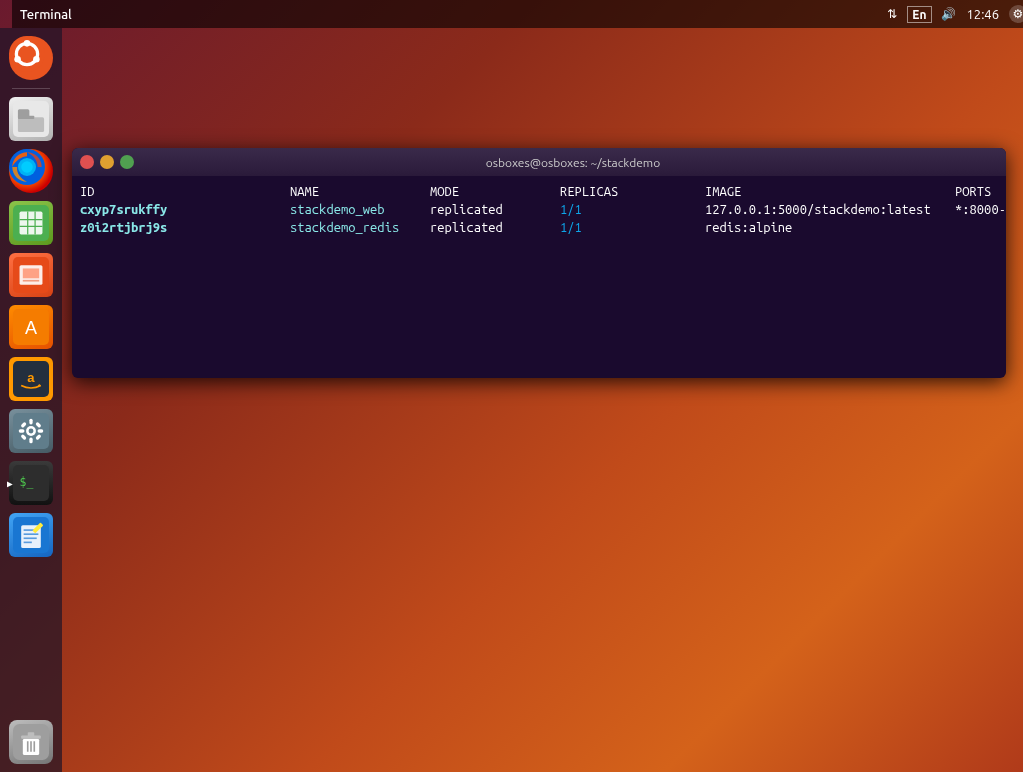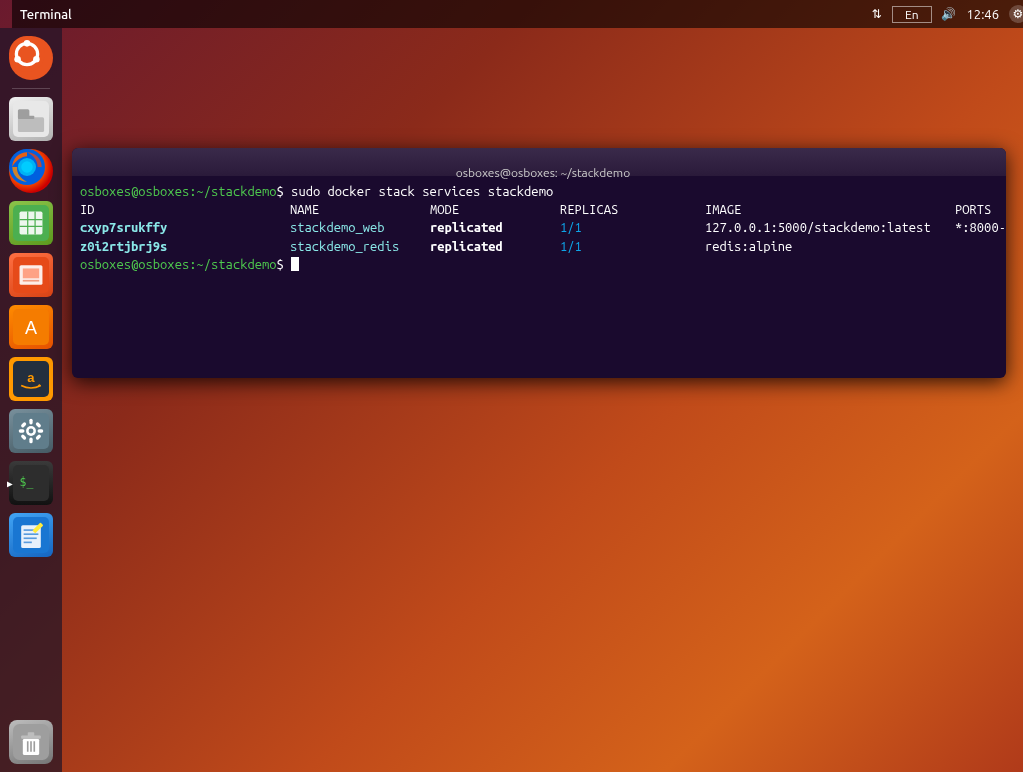--- a/index.html
+++ b/index.html
@@ -59,23 +59,24 @@
       background: rgba(255,255,255,0.2);
       display: flex;
       align-items: center;
       justify-content: center;
       color: #fff;
       font-size: 12px;
     }
 
     .top-bar-lang {
       border: 1px solid rgba(255,255,255,0.5);
-      padding: 1px 12px;
+      padding: 1px 4px;
       color: #fff;
       font-size: 11px;
+      font-weight: bold;
     }
 
     .top-bar-sound {
       color: #fff;
       font-size: 14px;
     }
 
     .top-bar-arrows {
       color: #fff;
       font-size: 14px;
@@ -137,21 +138,20 @@
       z-index: 80;
     }
 
     .terminal-titlebar {
       height: 28px;
       background: linear-gradient(180deg, #3a2a4a 0%, #2a1a3a 100%);
       display: flex;
       align-items: center;
       padding: 0 8px;
       gap: 6px;
-      flex-direction: column;
     }
 
     .window-btn {
       width: 14px;
       height: 14px;
       border-radius: 50%;
       display: flex;
       align-items: center;
       justify-content: center;
     }
@@ -177,21 +177,21 @@
       height: calc(100% - 28px);
       overflow: hidden;
     }
 
     .term-prompt-green { color: #4ec94e; }
     .term-prompt-white { color: #ffffff; }
     .term-command { color: #ffffff; }
     .term-header { color: #ffffff; }
     .term-id { color: #8ae8e8; font-weight: bold; }
     .term-name { color: #8ae8e8; }
-    .term-mode { color: #ffffff; font-weight: bold; }
+    .term-mode { color: #ffffff; }
     .term-replicas { color: #0ea5e9; }
     .term-image { color: #ffffff; }
     .term-ports { color: #ffffff; }
 
     .terminal-line {
       white-space: pre;
       display: block;
     }
 
     .cursor {
@@ -478,23 +478,21 @@
 
 <div class="terminal-window">
   <div class="terminal-titlebar">
     <div class="window-btn window-btn-close"></div>
     <div class="window-btn window-btn-min"></div>
     <div class="window-btn window-btn-max"></div>
     <span class="terminal-title">osboxes@osboxes: ~/stackdemo</span>
   </div>
   <div class="terminal-body">
 
-    <span class="terminal-line"><span class="term-prompt-green">osboxes@osboxes:~/stackdemo</span><span class="term-command">$ sudo docker stack services stackdemo</span></span>
 
     <span class="terminal-line"><span class="term-header" style="display:inline-block;min-width:210px;">ID</span><span class="term-header" style="display:inline-block;min-width:140px;">NAME</span><span class="term-header" style="display:inline-block;min-width:130px;">MODE</span><span class="term-header" style="display:inline-block;min-width:145px;">REPLICAS</span><span class="term-header" style="display:inline-block;min-width:250px;">IMAGE</span><span class="term-header">PORTS</span></span>
 
     <span class="terminal-line"><span class="term-id" style="display:inline-block;min-width:210px;">cxyp7srukffy</span><span class="term-name" style="display:inline-block;min-width:140px;">stackdemo_web</span><span class="term-mode" style="display:inline-block;min-width:130px;">replicated</span><span class="term-replicas" style="display:inline-block;min-width:145px;">1/1</span><span class="term-image" style="display:inline-block;min-width:250px;">127.0.0.1:5000/stackdemo:latest</span><span class="term-ports">*:8000-&gt;8000/tcp</span></span>
 
     <span class="terminal-line"><span class="term-id" style="display:inline-block;min-width:210px;">z0i2rtjbrj9s</span><span class="term-name" style="display:inline-block;min-width:140px;">stackdemo_redis</span><span class="term-mode" style="display:inline-block;min-width:130px;">replicated</span><span class="term-replicas" style="display:inline-block;min-width:145px;">1/1</span><span class="term-image">redis:alpine</span></span>
 
-    <span class="terminal-line"><span class="term-prompt-green">osboxes@osboxes:~/stackdemo</span><span class="term-prompt-white">$ </span><span class="cursor"></span></span>
   </div>
 </div>
 
 </body></html>

